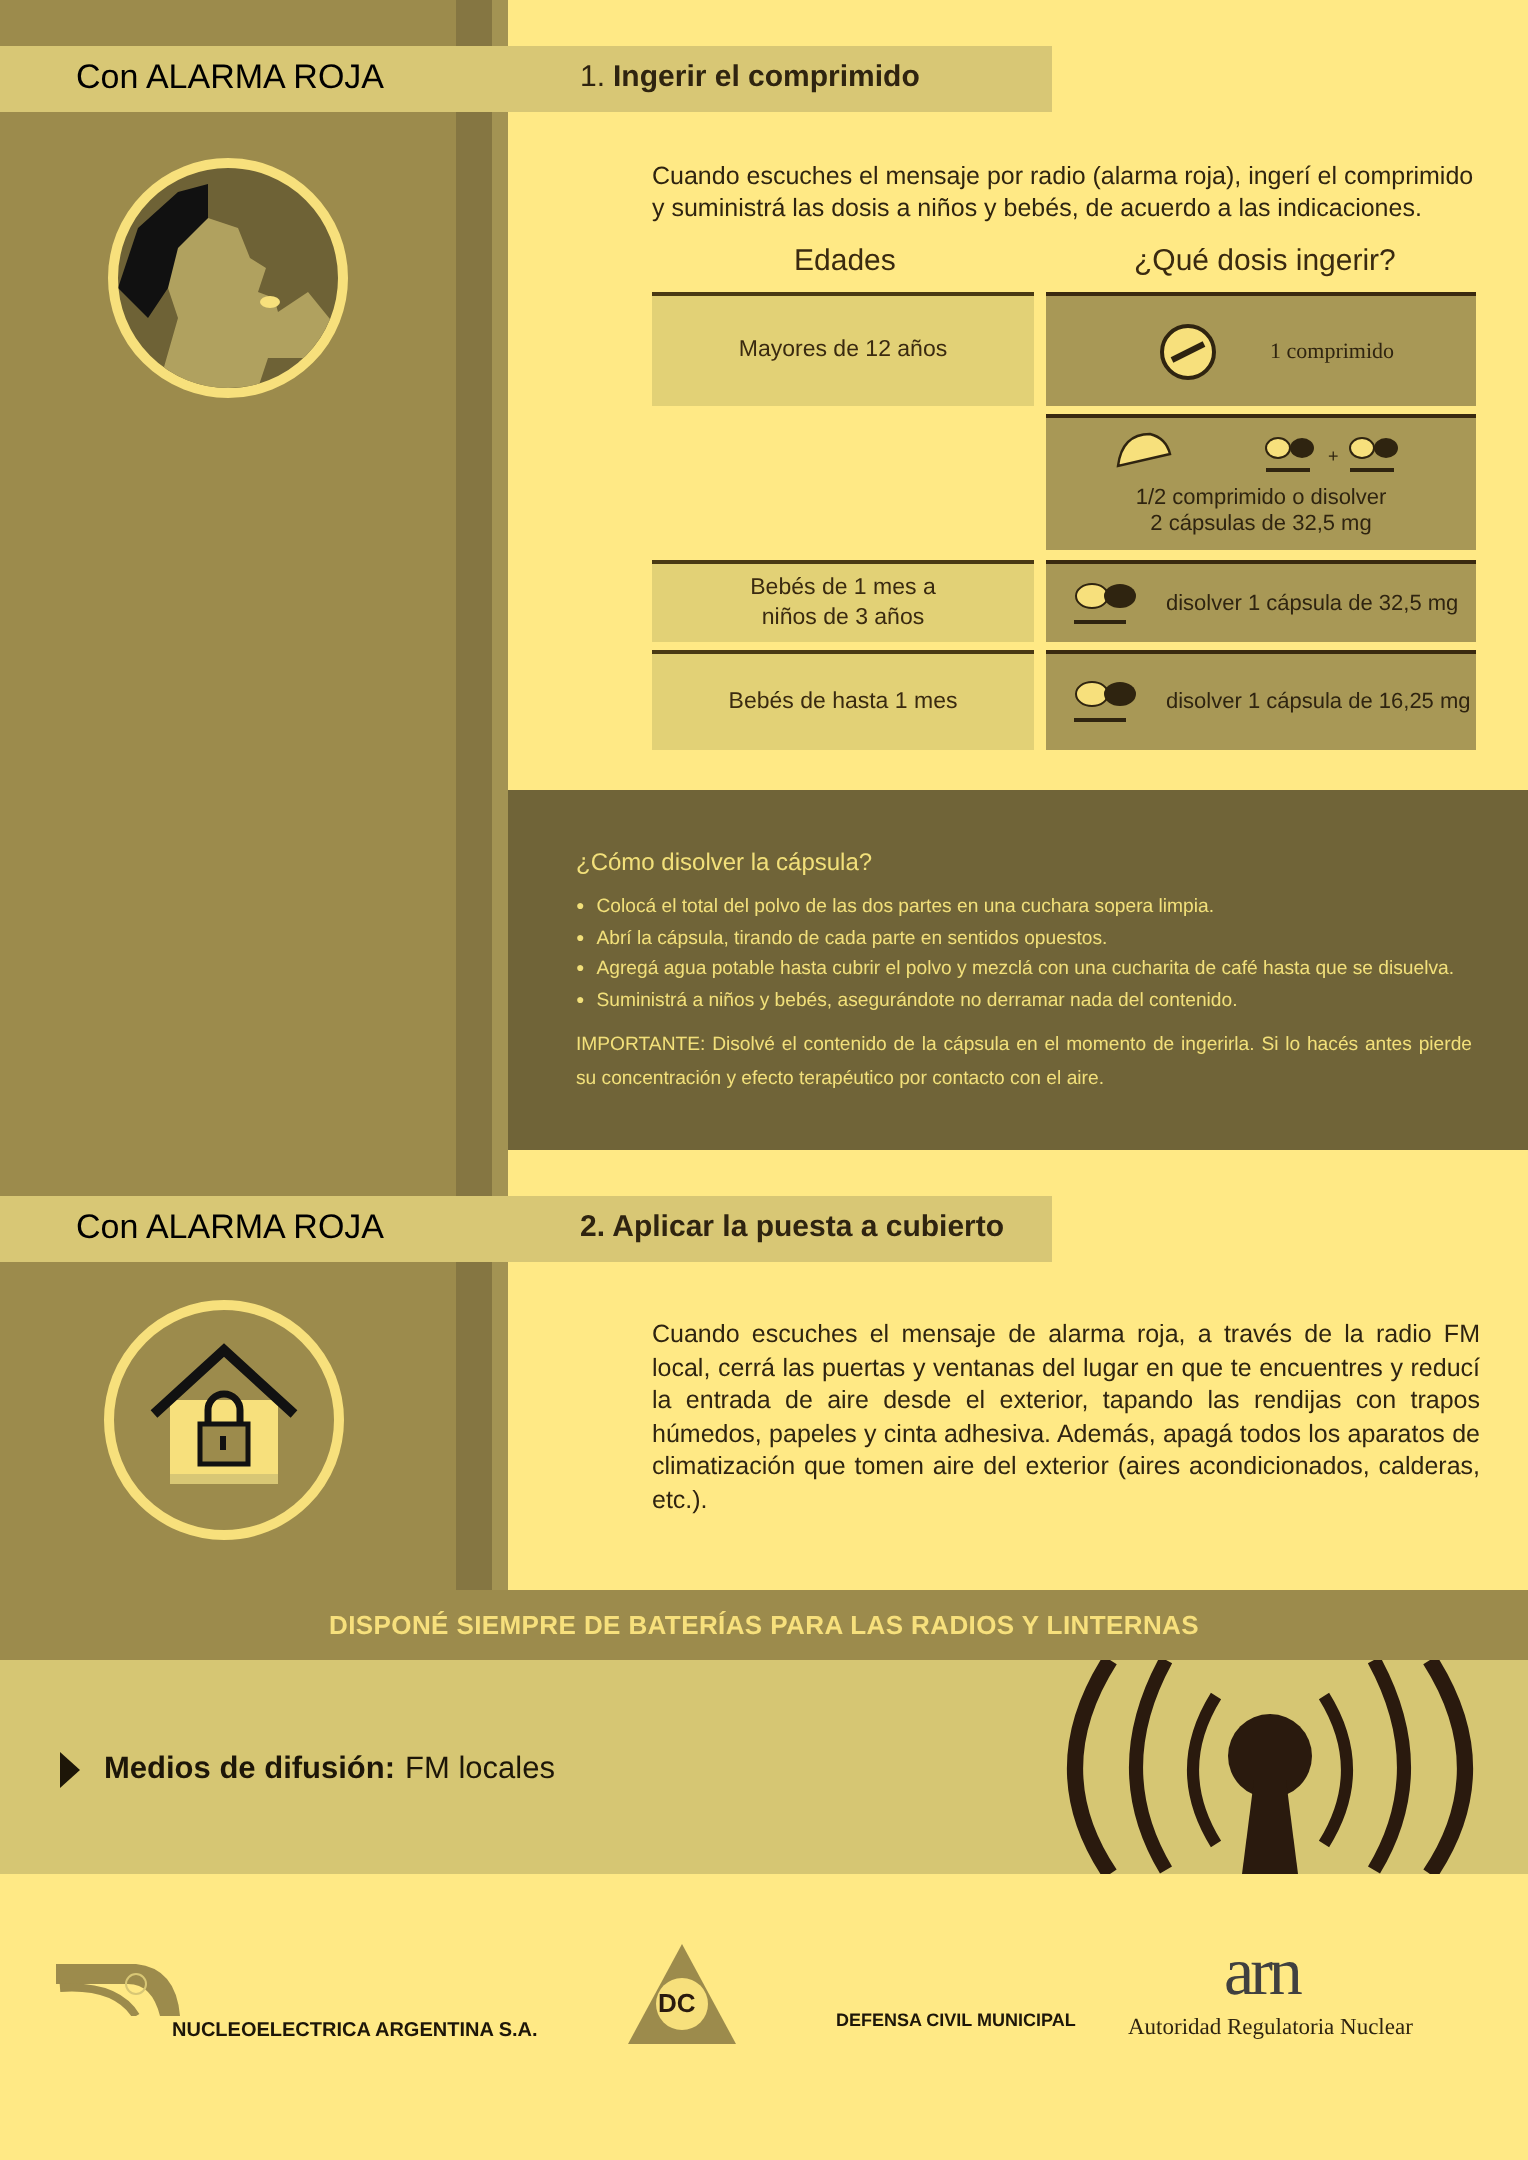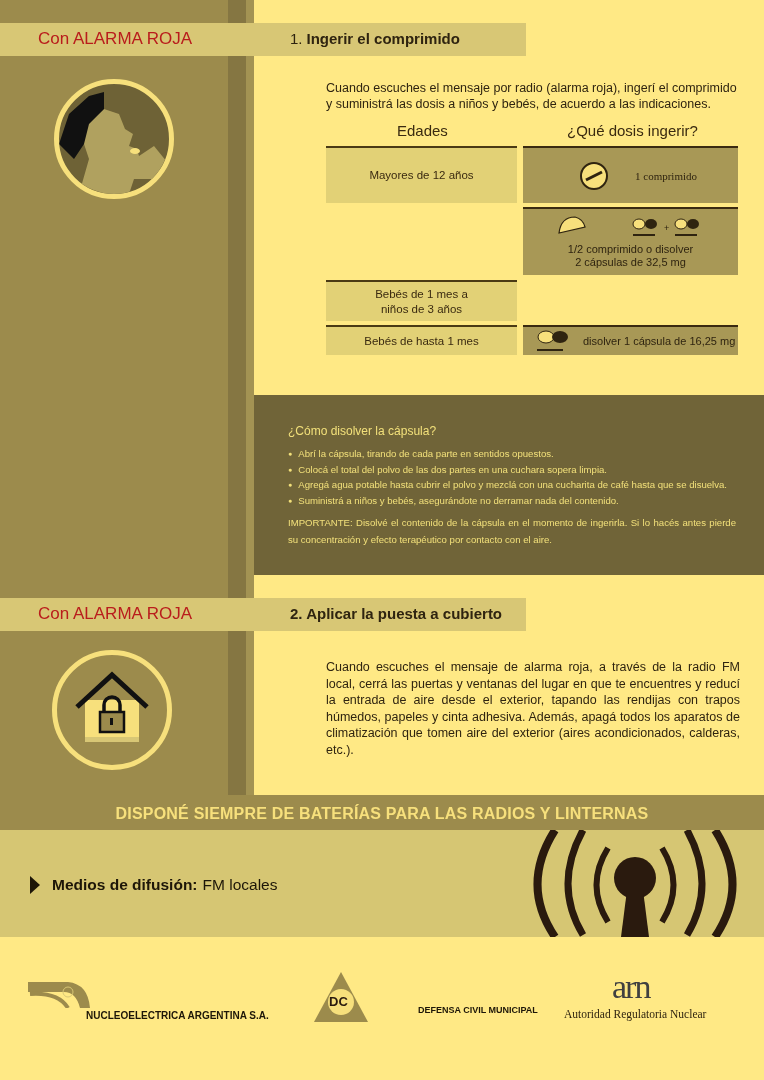--- a/index.html
+++ b/index.html
@@ -4,21 +4,21 @@
 <style>
   * { box-sizing: border-box; margin: 0; padding: 0; }
   html, body { width: 764px; height: 1080px; overflow: hidden; }
   body { background: #ffe985; position: relative; font-family: "Liberation Sans", sans-serif; color: #3a2a10; }
 
   .left-panel { position: absolute; left: 0; top: 0; width: 228px; height: 795px; background: #9c8b4c; }
   .left-stripe { position: absolute; left: 228px; top: 0; width: 18px; height: 795px; background: #857642; }
   .left-stripe2 { position: absolute; left: 246px; top: 0; width: 8px; height: 795px; background: #a39353; }
 
   .header-bar { position: absolute; left: 0; width: 526px; height: 33px; background: #d8c775; }
-  .header-bar .tag { position: absolute; left: 38px; top: 6px; font-size: 17px; color: #b91c1c; }
+  .header-bar .tag { position: absolute; left: 38px; top: 6px; font-size: 17px; color: #000000; }
   .header-bar .title { position: absolute; left: 290px; top: 7px; font-size: 15px; font-weight: bold; color: #2f2410; }
   .header-bar .title .num { font-weight: normal; margin-right: 4px; }
 
   .icon-circle { position: absolute; width: 120px; height: 120px; border-radius: 50%; border: 5px solid #f7e07c; background: #6e6236; overflow: hidden; }
   .icon-circle.house { background: #9c8b4c; }
 
   .intro { position: absolute; left: 326px; top: 80px; width: 418px; font-size: 12.5px; line-height: 16px; color: #2f2410; }
   .col-head { position: absolute; top: 122px; font-size: 15px; color: #3a2a10; }
 
   .row { position: absolute; left: 326px; width: 412px; }
@@ -27,21 +27,21 @@
 
   .info-box { position: absolute; left: 254px; top: 395px; width: 510px; height: 180px; background: #706438; color: #f2e07a; }
   .info-box .q { position: absolute; left: 34px; top: 29px; font-size: 12px; }
   .info-box ul { position: absolute; left: 34px; top: 51px; list-style: none; font-size: 9.6px; line-height: 15.5px; }
   .info-box ul li::before { content: "●"; font-size: 7px; margin-right: 6px; vertical-align: 1px; }
   .info-box .imp { position: absolute; left: 34px; top: 119px; width: 448px; font-size: 9.6px; line-height: 17px; text-align: justify; }
 
   .shelter-text { position: absolute; left: 326px; top: 659px; width: 414px; font-size: 12.5px; line-height: 16.5px; text-align: justify; color: #2f2410; }
 
   .battery-bar { position: absolute; left: 0; top: 795px; width: 764px; height: 35px; background: #9c8b4c; }
-  .battery-bar span { position: absolute; left: 0; right: 0; top: 10px; text-align: center; font-size: 16px; font-weight: bold; color: #f7e07c; letter-spacing: 0.2px; }
+  .battery-bar span { position: absolute; left: 0; right: 0; top: 10px; text-align: center; font-size: 13px; font-weight: bold; color: #f7e07c; letter-spacing: 0.2px; }
 
   .media-band { position: absolute; left: 0; top: 830px; width: 764px; height: 107px; background: #d6c673; }
   .media-text { position: absolute; left: 30px; top: 876px; font-size: 15.5px; color: #1d1608; display: flex; align-items: center; }
   .media-text .arrow { width: 0; height: 0; border-top: 9px solid transparent; border-bottom: 9px solid transparent; border-left: 10px solid #1d1608; margin-right: 12px; }
   .media-text b { margin-right: 5px; }
 
   .logo-text { position: absolute; font-size: 10px; font-weight: bold; color: #1d1608; padding-left: 44px; }
 </style>
 </head>
 <body>
@@ -100,39 +100,47 @@
     <span style="line-height:13px;">1/2 comprimido o disolver</span>
     <span style="line-height:13px;">2 cápsulas de 32,5 mg</span>
   </div>
 </div>
 
 <div class="row" style="top:280px; height:41px;">
   <div class="cell-age" style="flex-direction:column;">
     <span>Bebés de 1 mes a</span>
     <span>niños de 3 años</span>
   </div>
-</div>
-
-<div class="row" style="top:325px; height:30px;">
+  <div class="cell-dose" style="padding-left:12px;">
+    <svg width="36" height="26" viewBox="0 0 36 26">
+      <ellipse cx="11" cy="9" rx="8" ry="6" fill="#f7e07c" stroke="#2f2410"></ellipse>
+      <ellipse cx="25" cy="9" rx="8" ry="6" fill="#2f2410"></ellipse>
+      <line x1="2" y1="22" x2="28" y2="22" stroke="#2f2410" stroke-width="2"></line>
+    </svg>
+    <span style="margin-left:12px;">disolver 1 cápsula de 32,5 mg</span>
+  </div>
+</div>
+
+<div class="row" style="top:325px; height:50px;">
   <div class="cell-age">Bebés de hasta 1 mes</div>
   <div class="cell-dose" style="padding-left:12px;">
     <svg width="36" height="26" viewBox="0 0 36 26">
       <ellipse cx="11" cy="9" rx="8" ry="6" fill="#f7e07c" stroke="#2f2410"></ellipse>
       <ellipse cx="25" cy="9" rx="8" ry="6" fill="#2f2410"></ellipse>
       <line x1="2" y1="22" x2="28" y2="22" stroke="#2f2410" stroke-width="2"></line>
     </svg>
     <span style="margin-left:12px;">disolver 1 cápsula de 16,25 mg</span>
   </div>
 </div>
 
 <div class="info-box">
   <div class="q">¿Cómo disolver la cápsula?</div>
   <ul>
+    <li>Colocá el total del polvo de las dos partes en una cuchara sopera limpia.</li>
     <li>Abrí la cápsula, tirando de cada parte en sentidos opuestos.</li>
-    <li>Colocá el total del polvo de las dos partes en una cuchara sopera limpia.</li>
     <li>Agregá agua potable hasta cubrir el polvo y mezclá con una cucharita de café hasta que se disuelva.</li>
     <li>Suministrá a niños y bebés, asegurándote no derramar nada del contenido.</li>
   </ul>
   <div class="imp">IMPORTANTE: Disolvé el contenido de la cápsula en el momento de ingerirla. Si lo hacés antes pierde su concentración y efecto terapéutico por contacto con el aire.</div>
 </div>
 
 <div class="header-bar" style="top:598px;">
   <span class="tag">Con ALARMA ROJA</span>
   <span class="title"><span>2.</span> <span>Aplicar la puesta a cubierto</span></span>
 </div>

